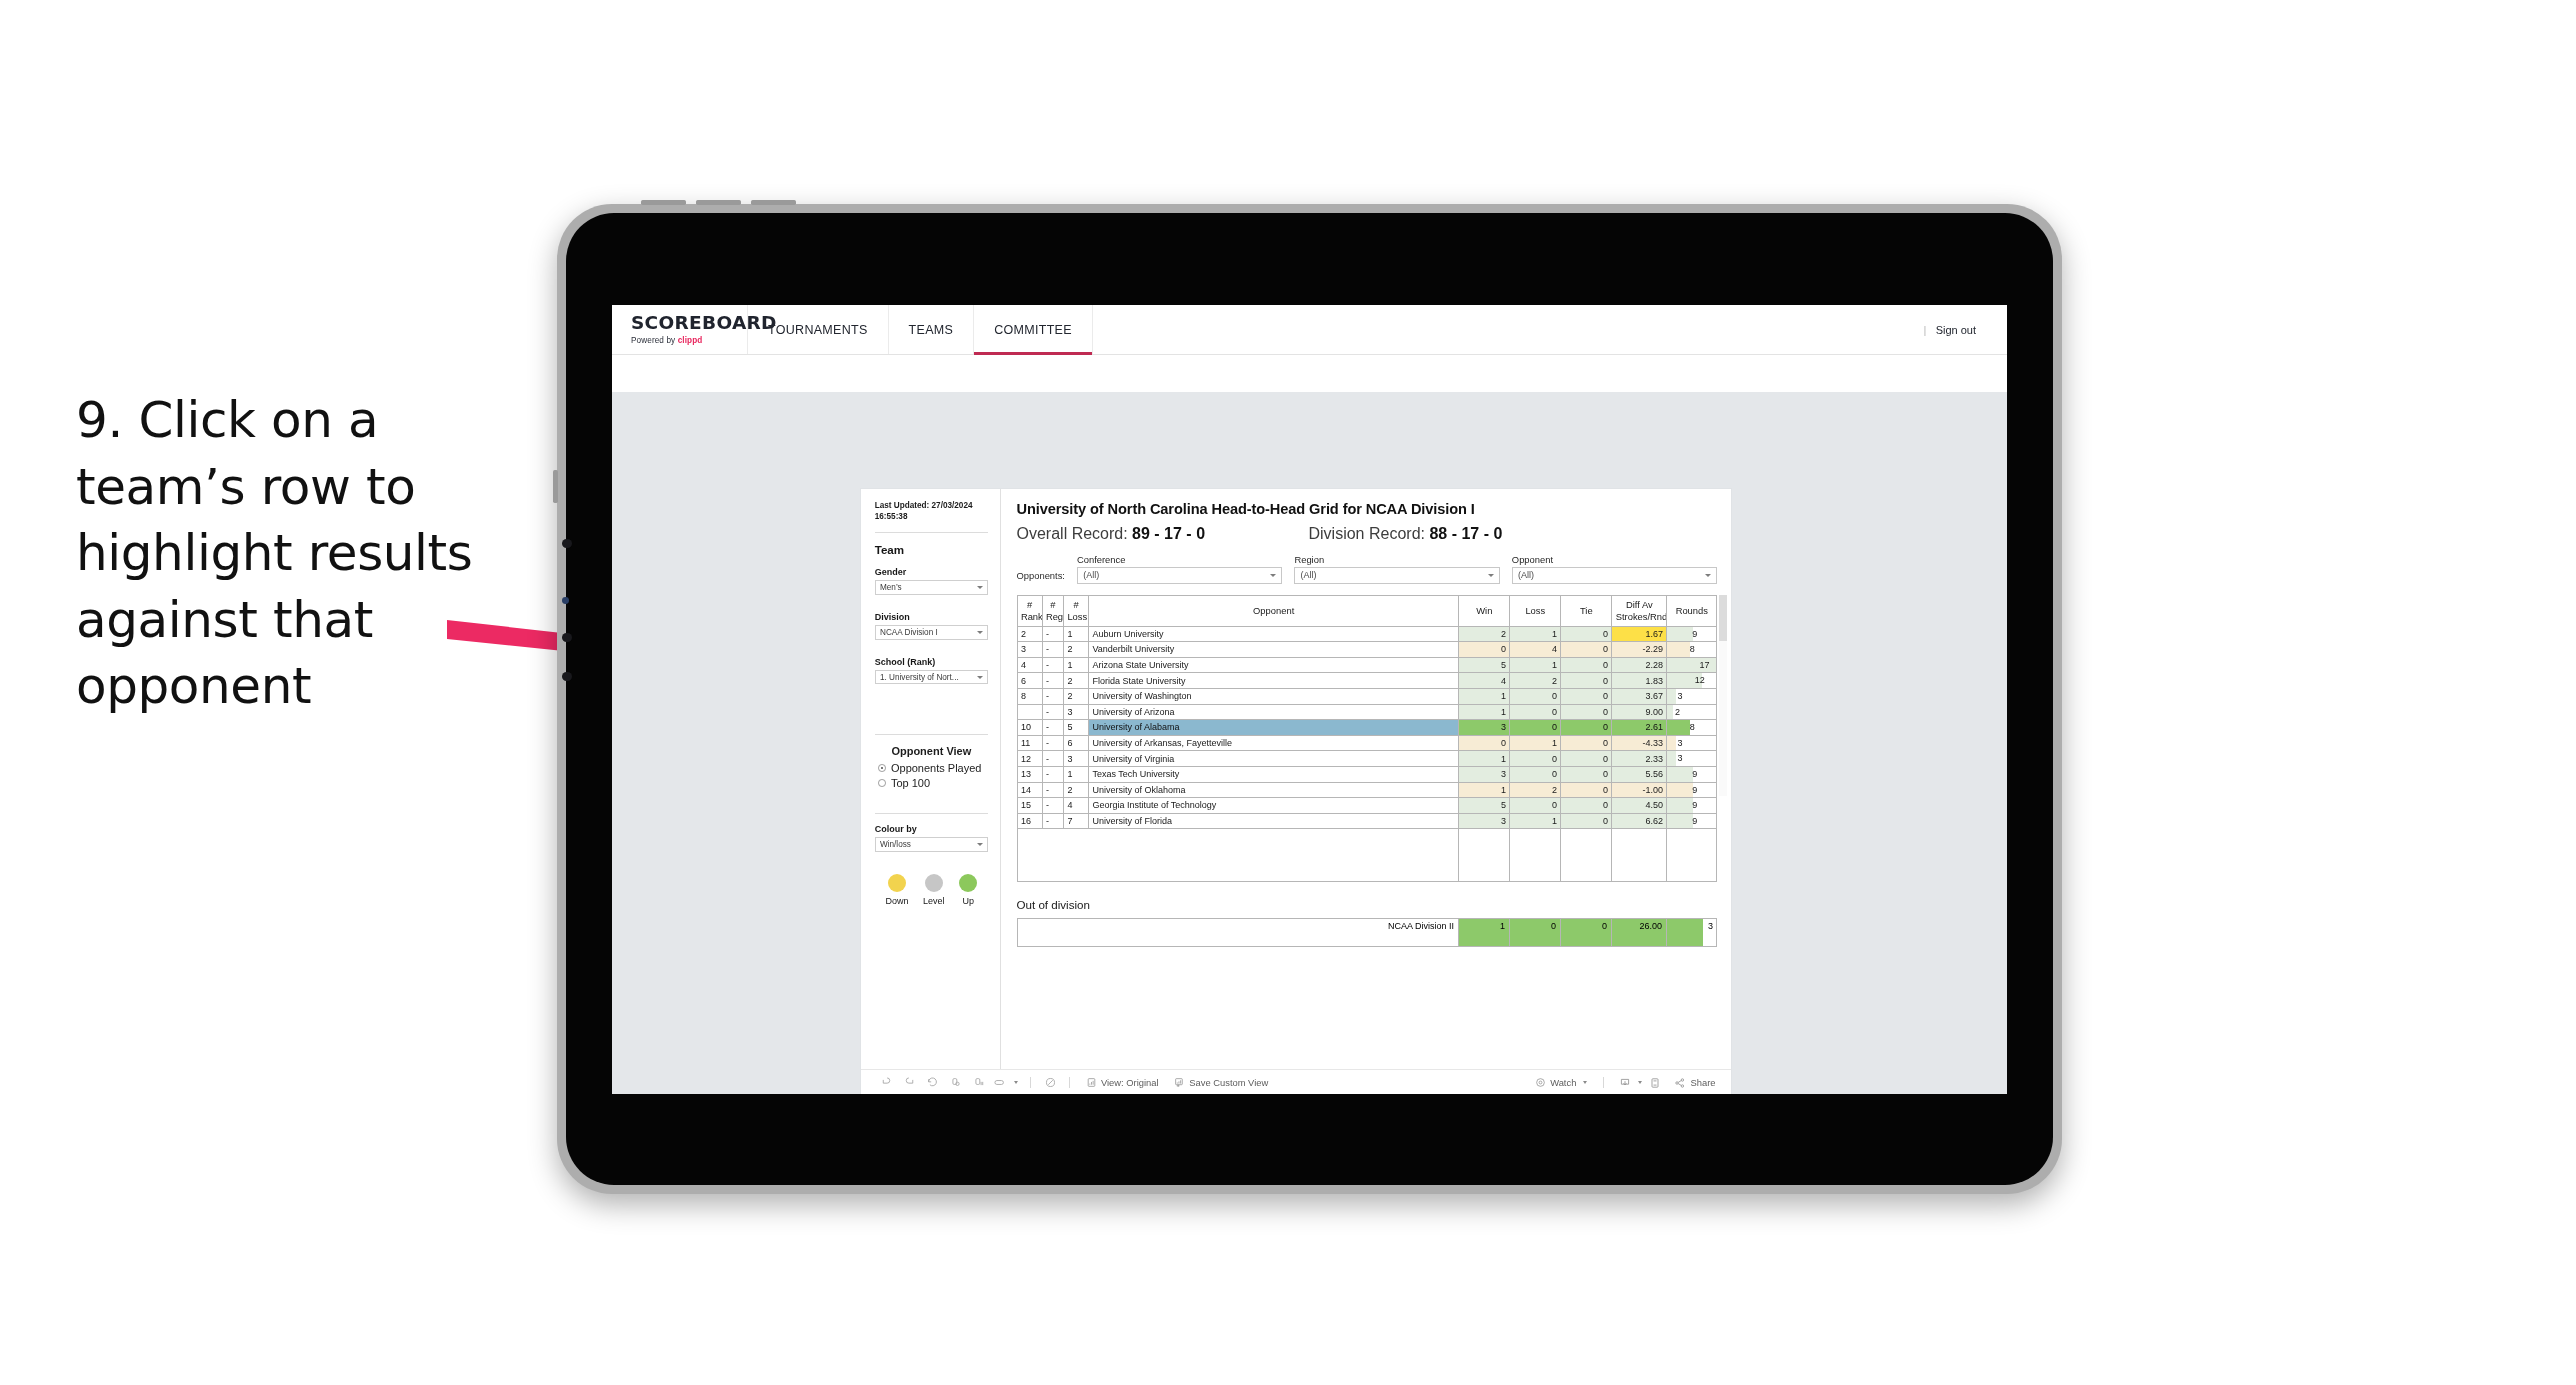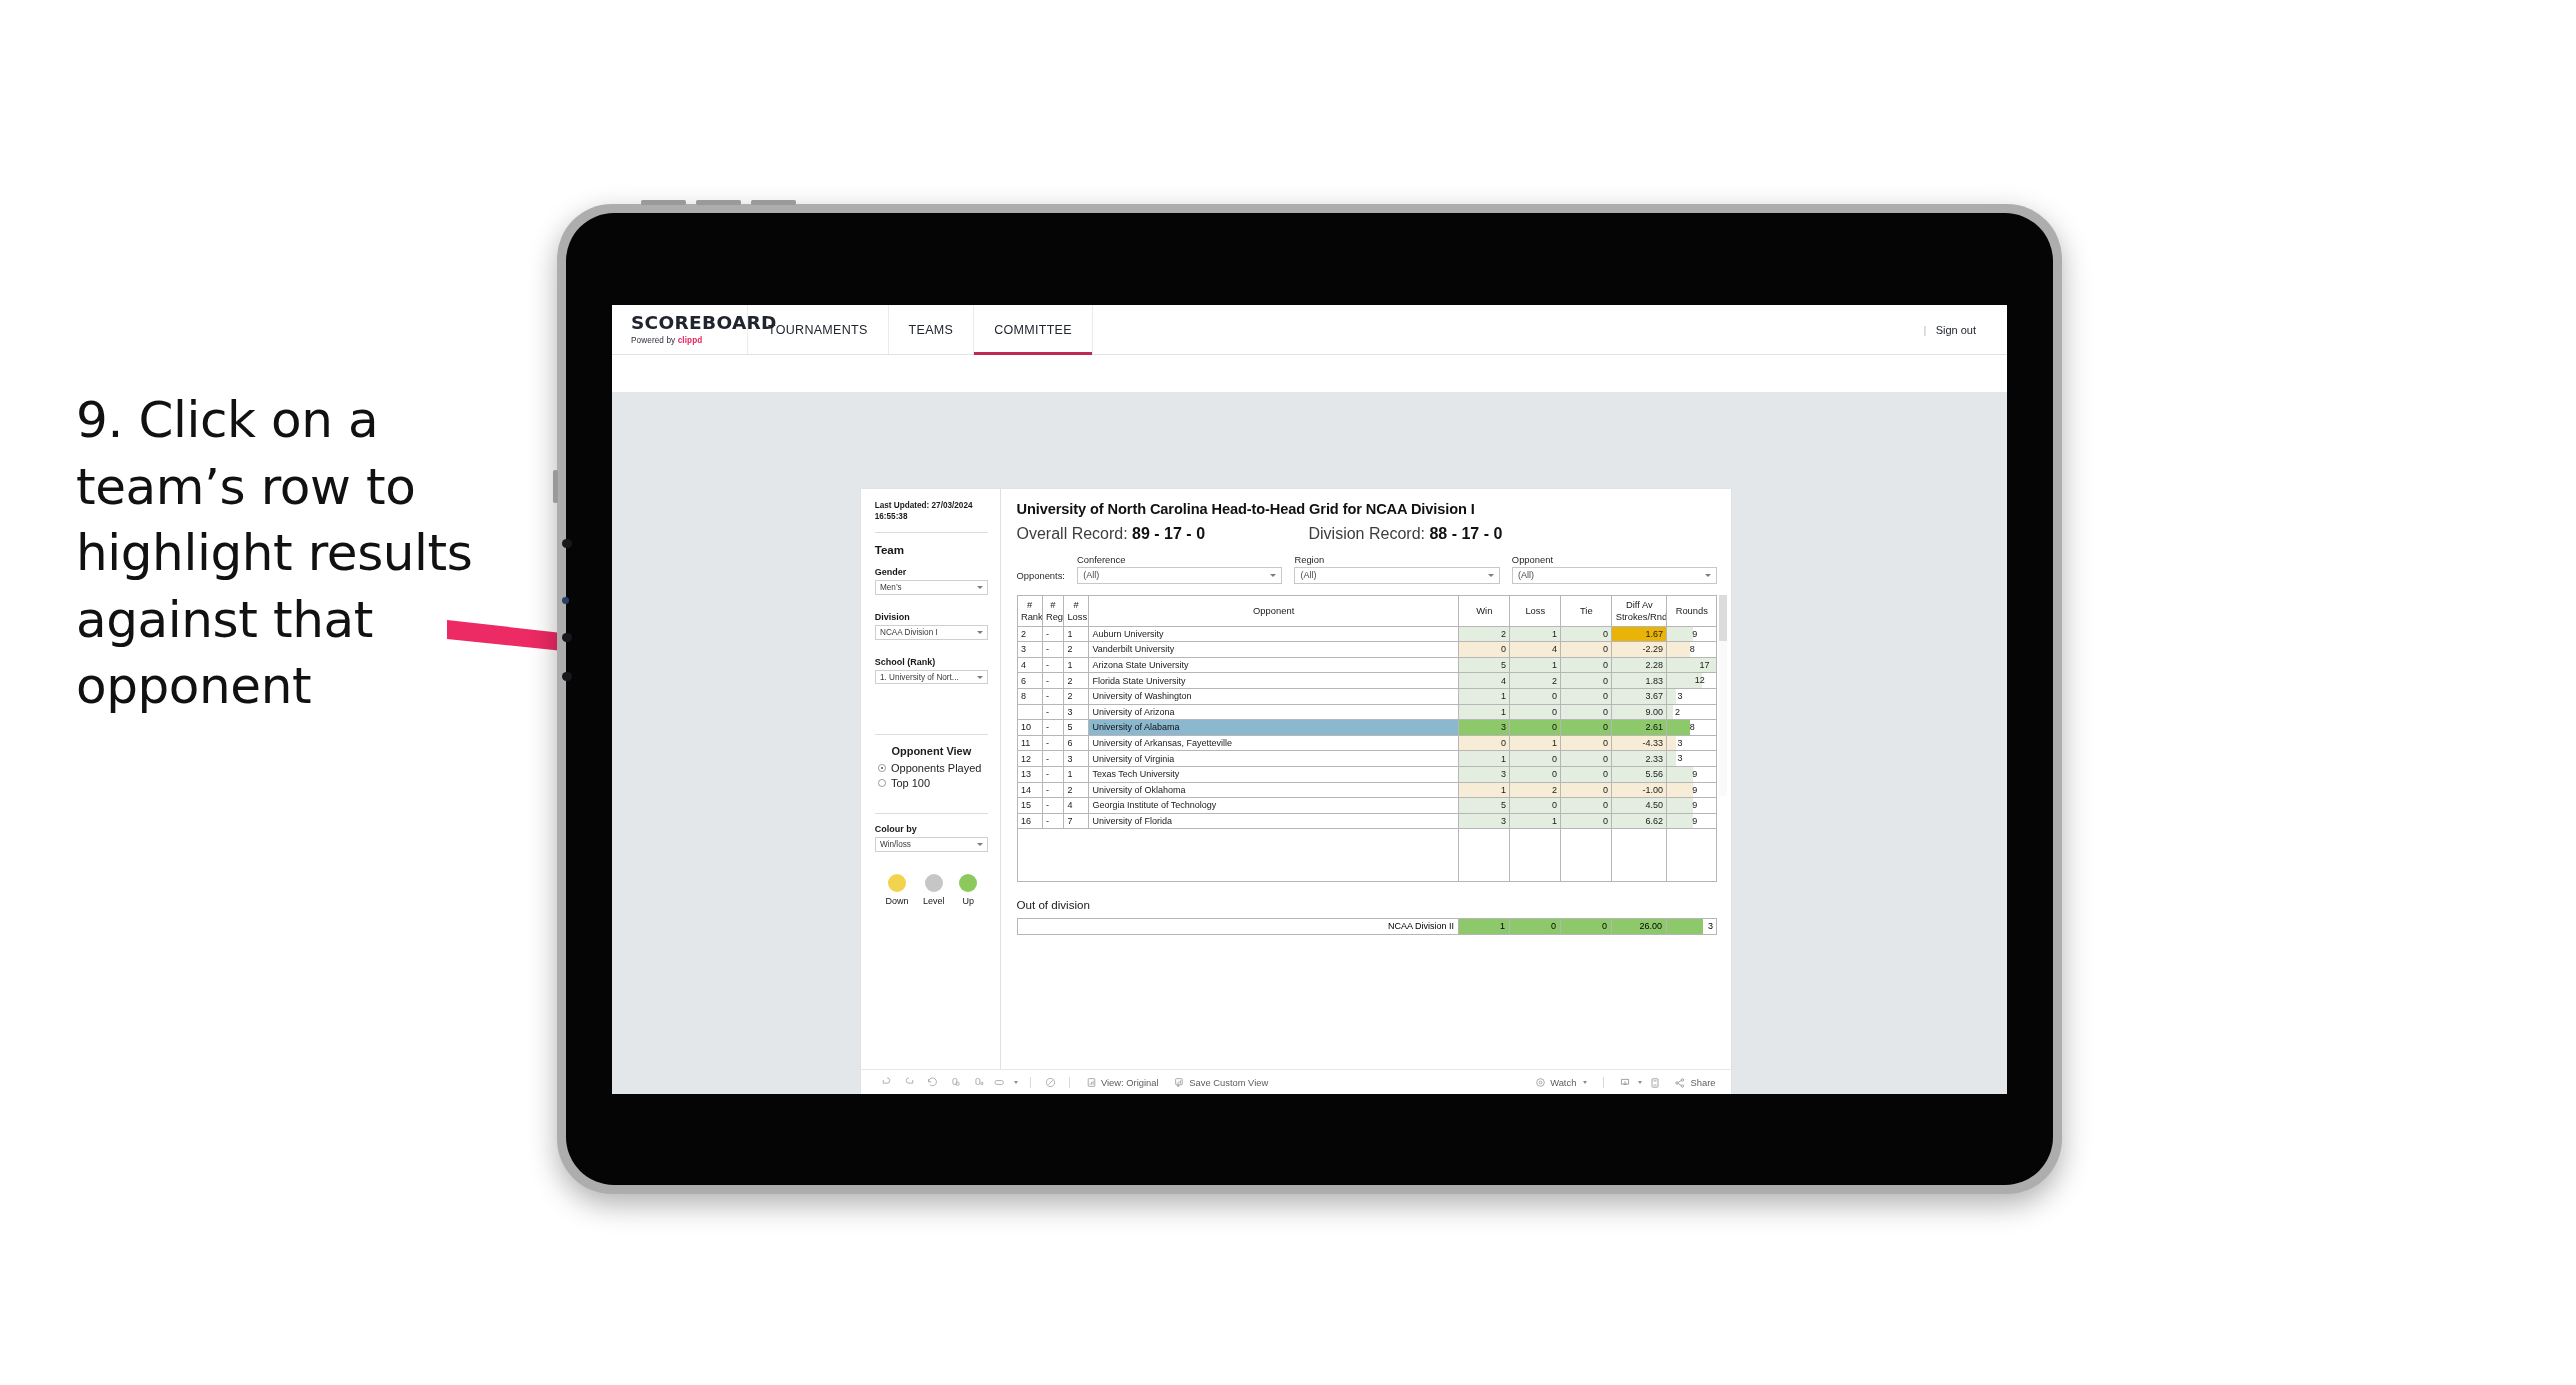--- a/index.html
+++ b/index.html
@@ -208,21 +208,21 @@
   #tbl-pad .p6 { width:50px; border:0.9px solid #b6b6b6; border-top:none; border-left:none; }
 
   #vscroll {
     position: absolute; right: -9.4px; top: 0; width: 7.7px; height: 201px;
     background: #fafafa;
   }
   #vthumb { position: absolute; left: 0; top: 0; width: 7.7px; height: 46px; background: #dcdcdc; }
 
   
   #ood-h { margin-top: 15.5px; font-size: 11.6px; color: #1a1a1a; }
-  #ood { margin-top: 6.9px; display: flex; border: 0.9px solid #b6b6b6; height: 17px; font-size: 9px; }
+  #ood { margin-top: 6.9px; display: flex; border: 0.9px solid #b6b6b6; height: 29px; font-size: 9px; }
   #ood .lab { flex: 1; text-align: right; padding-right: 4.3px; line-height: 14.6px; }
   #ood .cell { border-left: 0.9px solid #b6b6b6; text-align: right; padding-right: 4.3px; line-height: 14.6px; }
   #ood .w1 { width: 51px; } #ood .w2 { width: 51px; } #ood .w3 { width: 51px; }
   #ood .w4 { width: 55px; } #ood .w5 { width: 50px; position: relative; padding: 0; }
 
   
   #toolbar {
     height: 26px; border-top: 0.9px solid #e7e7e7; background: #fff;
     display: flex; align-items: center; gap: 0; padding-left: 13.7px;
     color: #9a9a9a; font-size: 9.4px;
@@ -405,21 +405,21 @@
               </thead>
               <tbody id="tbody">
                   <tr>
                     <td class="c-rank">2</td>
                     <td class="c-reg">-</td>
                     <td class="c-conf">1</td>
                     <td class="c-opp opp-cell">Auburn University</td>
                     <td class="c-num dim" style="background: rgb(227, 237, 224);">2</td>
                     <td class="c-num dim" style="background: rgb(227, 237, 224);">1</td>
                     <td class="c-num dim" style="background: rgb(227, 237, 224);">0</td>
-                    <td class="c-diff dim" style="background: #eab308;">1.67</td>
+                    <td class="c-diff dim" style="background: #fde047;">1.67</td>
                     <td class="c-rnd">
                       <span class="rnd-bar" style="width: 53%; background: rgb(227, 237, 224);"></span>
                       <span class="rnd-val dim" style="width: 71%; display: block;">9</span>
                     </td>
                   </tr>
                   <tr>
                     <td class="c-rank">3</td>
                     <td class="c-reg">-</td>
                     <td class="c-conf">2</td>
                     <td class="c-opp opp-cell">Vanderbilt University</td>

